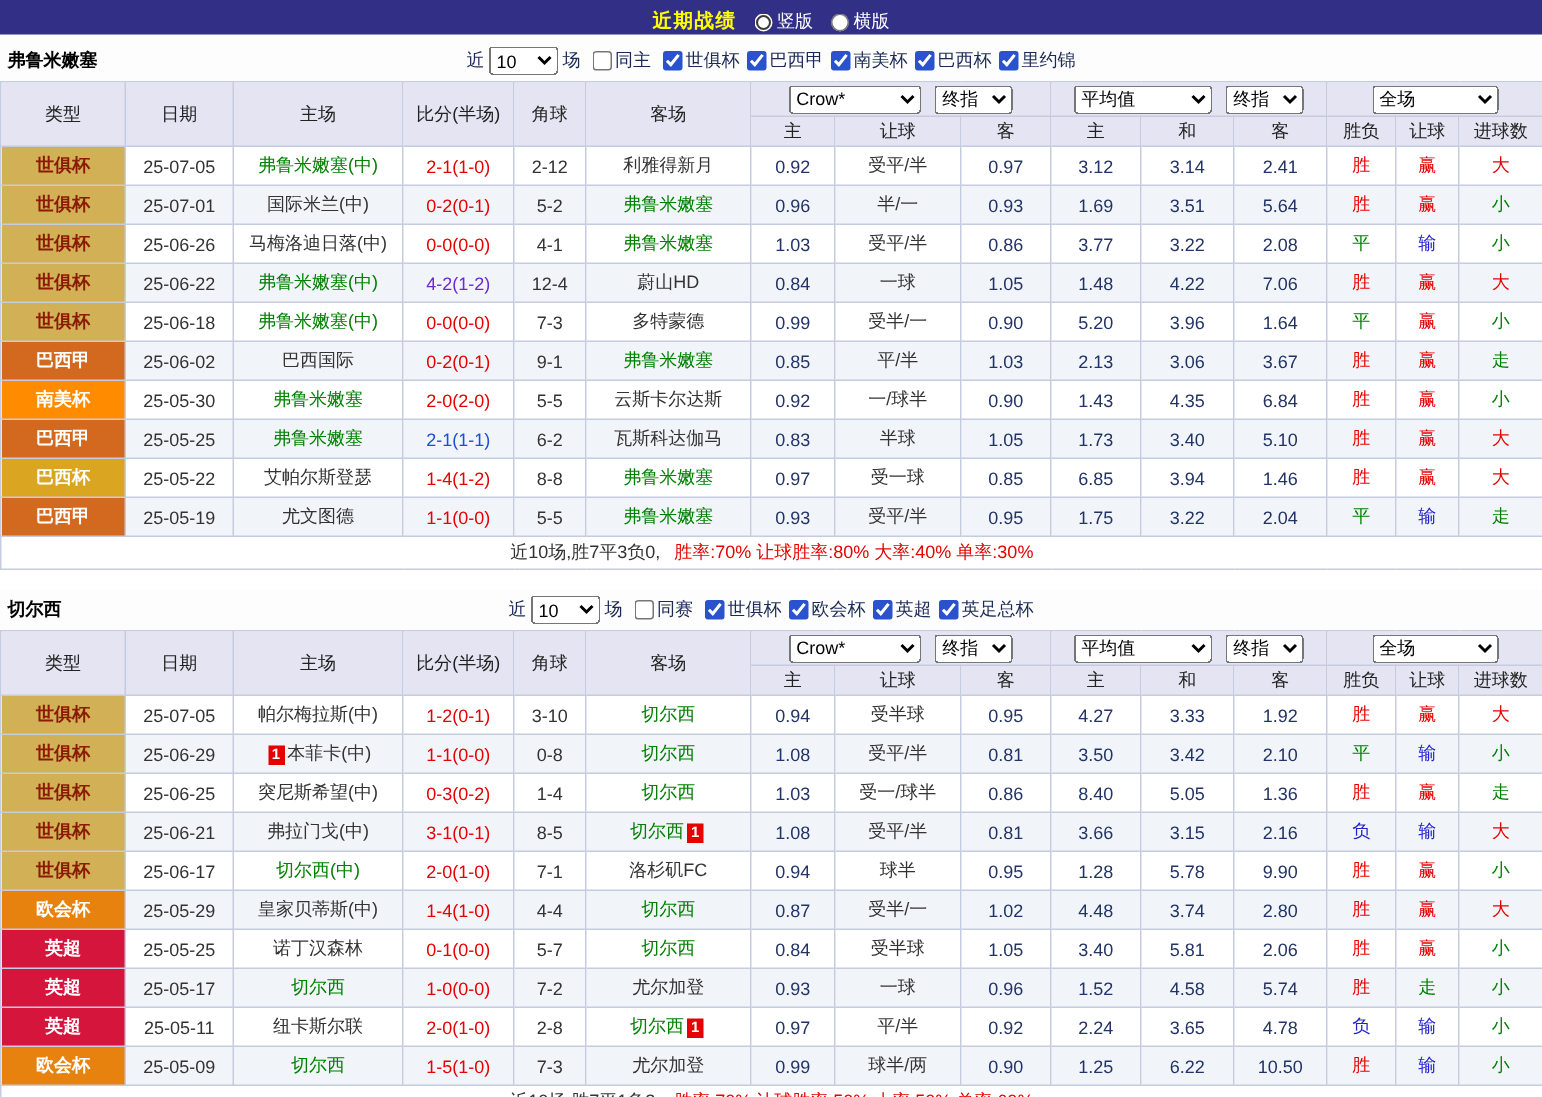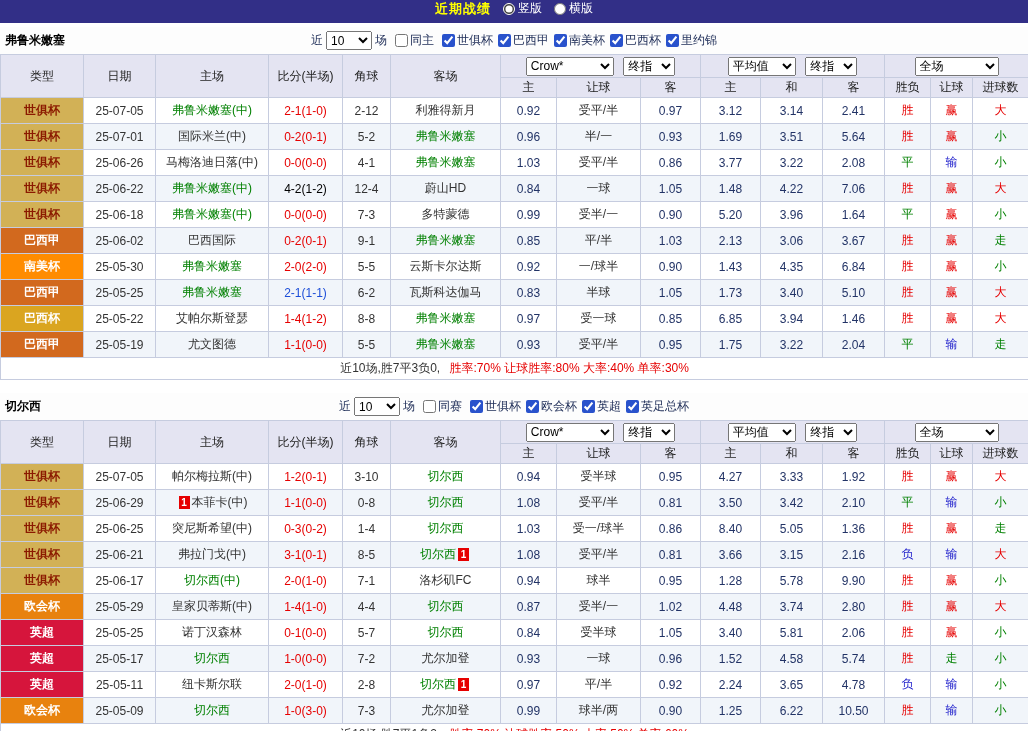--- a/index.html
+++ b/index.html
@@ -5,36 +5,36 @@
   * { margin:0; padding:0; box-sizing:border-box; }
   html,body { background:#fff; }
   body {
     width:1028px;
     font-family:"Liberation Sans","DejaVu Sans",sans-serif;
     font-size:12px; color:#333;
   }
   
   .topbar {
     height:23px; background:#322F87;
-    display:flex; align-items:flex-start; justify-content:center; gap:12px;
+    display:flex; align-items:flex-end; justify-content:center; gap:12px;
   }
   .topbar .title { color:#FFFF00; font-weight:bold; font-size:13px; letter-spacing:1px; }
   .topbar label { color:#FFFFFF; display:inline-flex; align-items:center; gap:3px; cursor:pointer; }
   .topbar input[type=radio]{ width:12px; height:12px; margin:0; accent-color:#FFFFFF; }
   
   .filterbar { position:relative; height:27px; display:flex; align-items:center; background:#FDFDFD; }
   .teamname { position:absolute; left:5px; font-weight:bold; color:#000; }
   .filters { margin:0 auto; display:flex; align-items:center; gap:3px; color:#1B2A55; }
   .lg { display:inline-flex; align-items:center; cursor:pointer; color:#1B2A55; }
   input[type=checkbox]{ width:13px; height:13px; margin:0 2px 0 5px; accent-color:#2952CC; }
   select { font-size:12px; height:19px; font-family:inherit; }
   .sel-games{ width:46px; }
   .sel-book{ width:88px; }
   .sel-fin{ width:52px; margin-left:6px; }
-  .sel-avg{ width:68px; }
+  .sel-avg{ width:92px; }
   .sel-full{ width:84px; }
   
   table.grid { width:1028px; border-collapse:collapse; table-layout:fixed; }
   .grid th, .grid td {
     border:1px solid #C6CCDF; text-align:center;
     overflow:hidden; white-space:nowrap;
   }
   .grid thead th { background:#E4E4F2; font-weight:normal; color:#222; }
   .grid thead tr.h1 th { height:23px; }
   .grid thead tr.h2 th { height:20px; }
@@ -201,21 +201,21 @@
           <td class="num">3.22</td>
           <td class="num">2.08</td>
           <td class="res" style="color: rgb(0, 128, 0);">平</td>
           <td class="res" style="color: rgb(34, 34, 204);">输</td>
           <td class="res" style="color: rgb(0, 128, 0);">小</td>
         </tr>
         <tr>
           <td class="type" style="background: rgb(210, 177, 86); color: rgb(139, 26, 0);">世俱杯</td>
           <td class="date">25-06-22</td>
           <td class="team"><span style="color: rgb(0, 128, 0);">弗鲁米嫩塞(中)</span></td>
-          <td class="score" style="color: #000000;">4-2(1-2)</td>
+          <td class="score" style="color: #6d28d9;">4-2(1-2)</td>
           <td class="corner">12-4</td>
           <td class="team"><span>蔚山HD</span></td>
           <td class="num">0.84</td>
           <td class="hc">一球</td>
           <td class="num">1.05</td>
           <td class="num">1.48</td>
           <td class="num">4.22</td>
           <td class="num">7.06</td>
           <td class="res" style="color: rgb(230, 0, 0);">胜</td>
           <td class="res" style="color: rgb(230, 0, 0);">赢</td>
@@ -566,21 +566,21 @@
           <td class="num">3.65</td>
           <td class="num">4.78</td>
           <td class="res" style="color: rgb(34, 34, 204);">负</td>
           <td class="res" style="color: rgb(34, 34, 204);">输</td>
           <td class="res" style="color: rgb(0, 128, 0);">小</td>
         </tr>
         <tr>
           <td class="type" style="background: rgb(232, 130, 14); color: rgb(255, 255, 255);">欧会杯</td>
           <td class="date">25-05-09</td>
           <td class="team"><span style="color: rgb(0, 128, 0);">切尔西</span></td>
-          <td class="score" style="color: rgb(230, 0, 0);">1-0(3-0)</td>
+          <td class="score" style="color: rgb(230, 0, 0);">1-5(1-0)</td>
           <td class="corner">7-3</td>
           <td class="team"><span>尤尔加登</span></td>
           <td class="num">0.99</td>
           <td class="hc">球半/两</td>
           <td class="num">0.90</td>
           <td class="num">1.25</td>
           <td class="num">6.22</td>
           <td class="num">10.50</td>
           <td class="res" style="color: rgb(230, 0, 0);">胜</td>
           <td class="res" style="color: rgb(34, 34, 204);">输</td>

